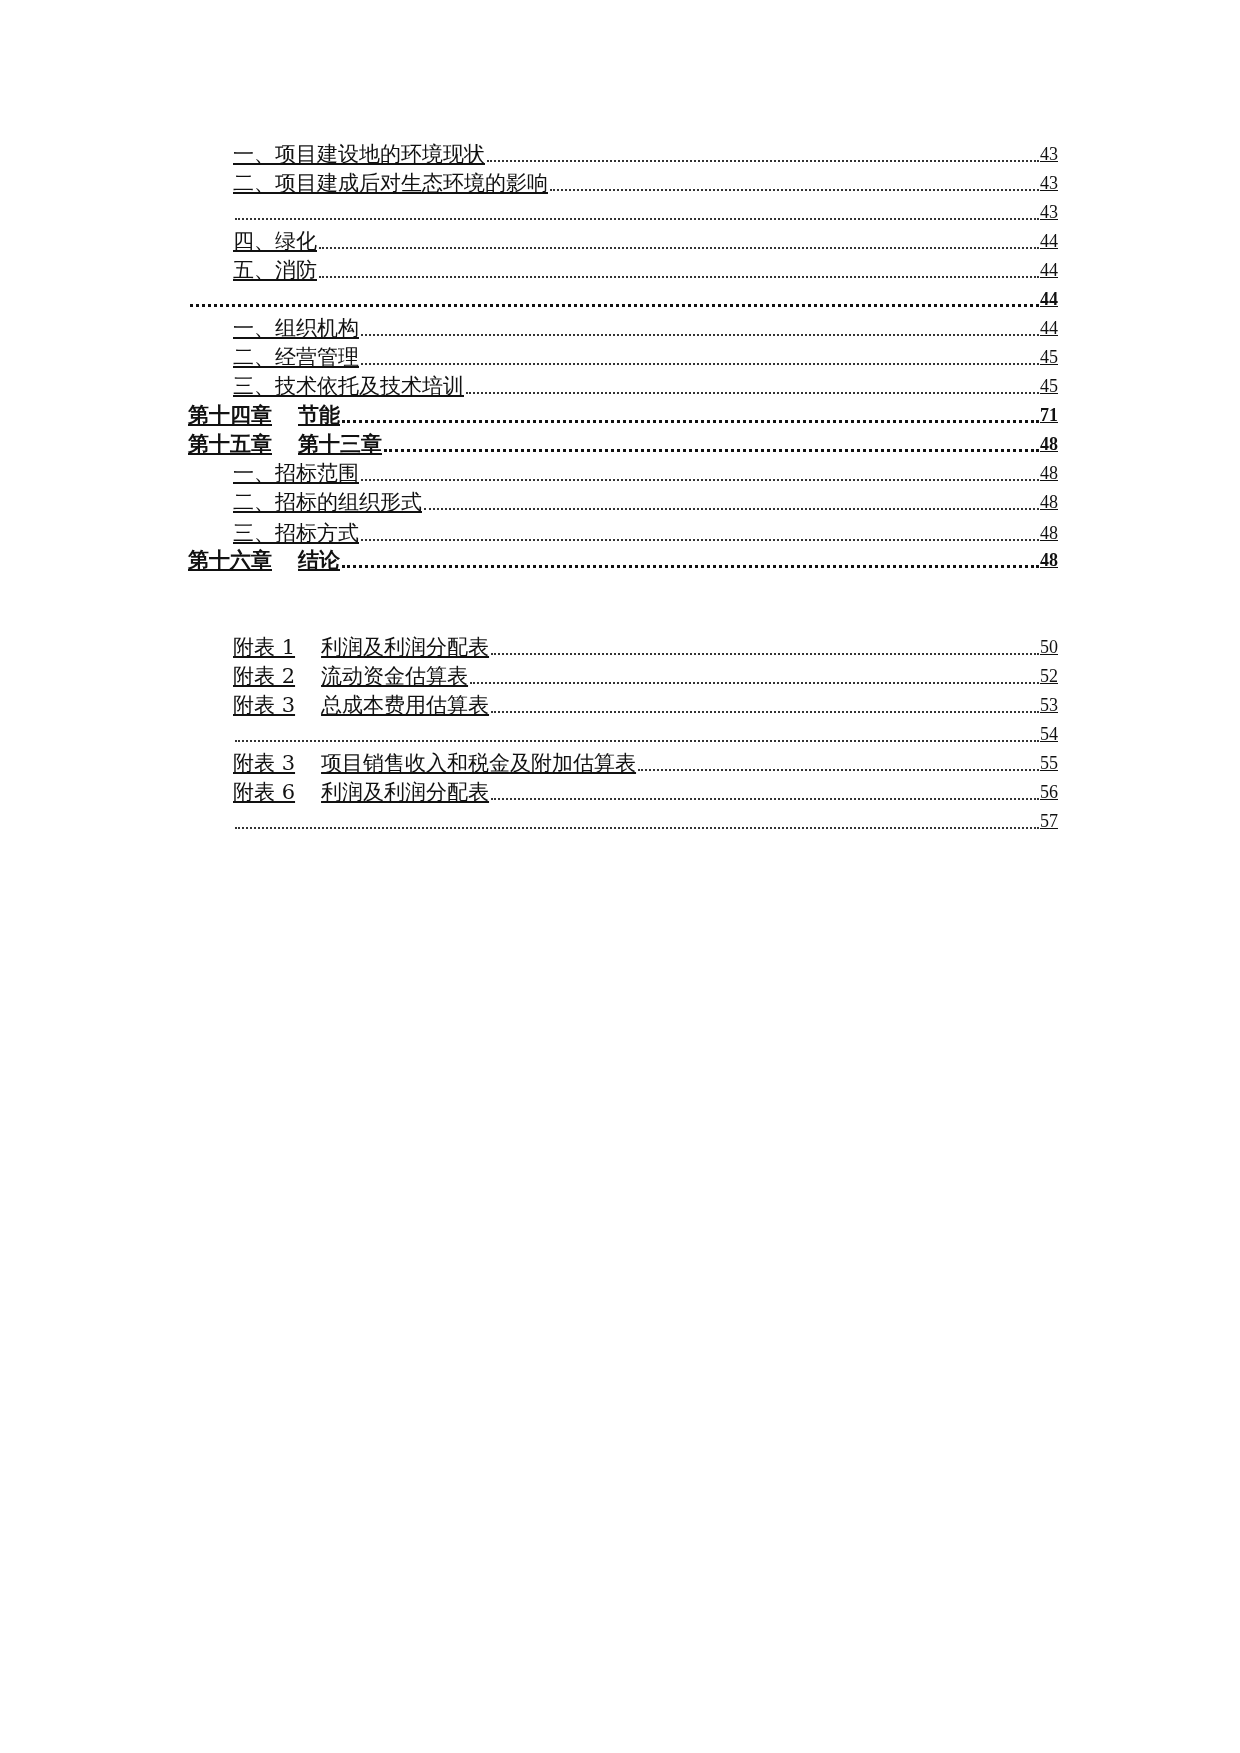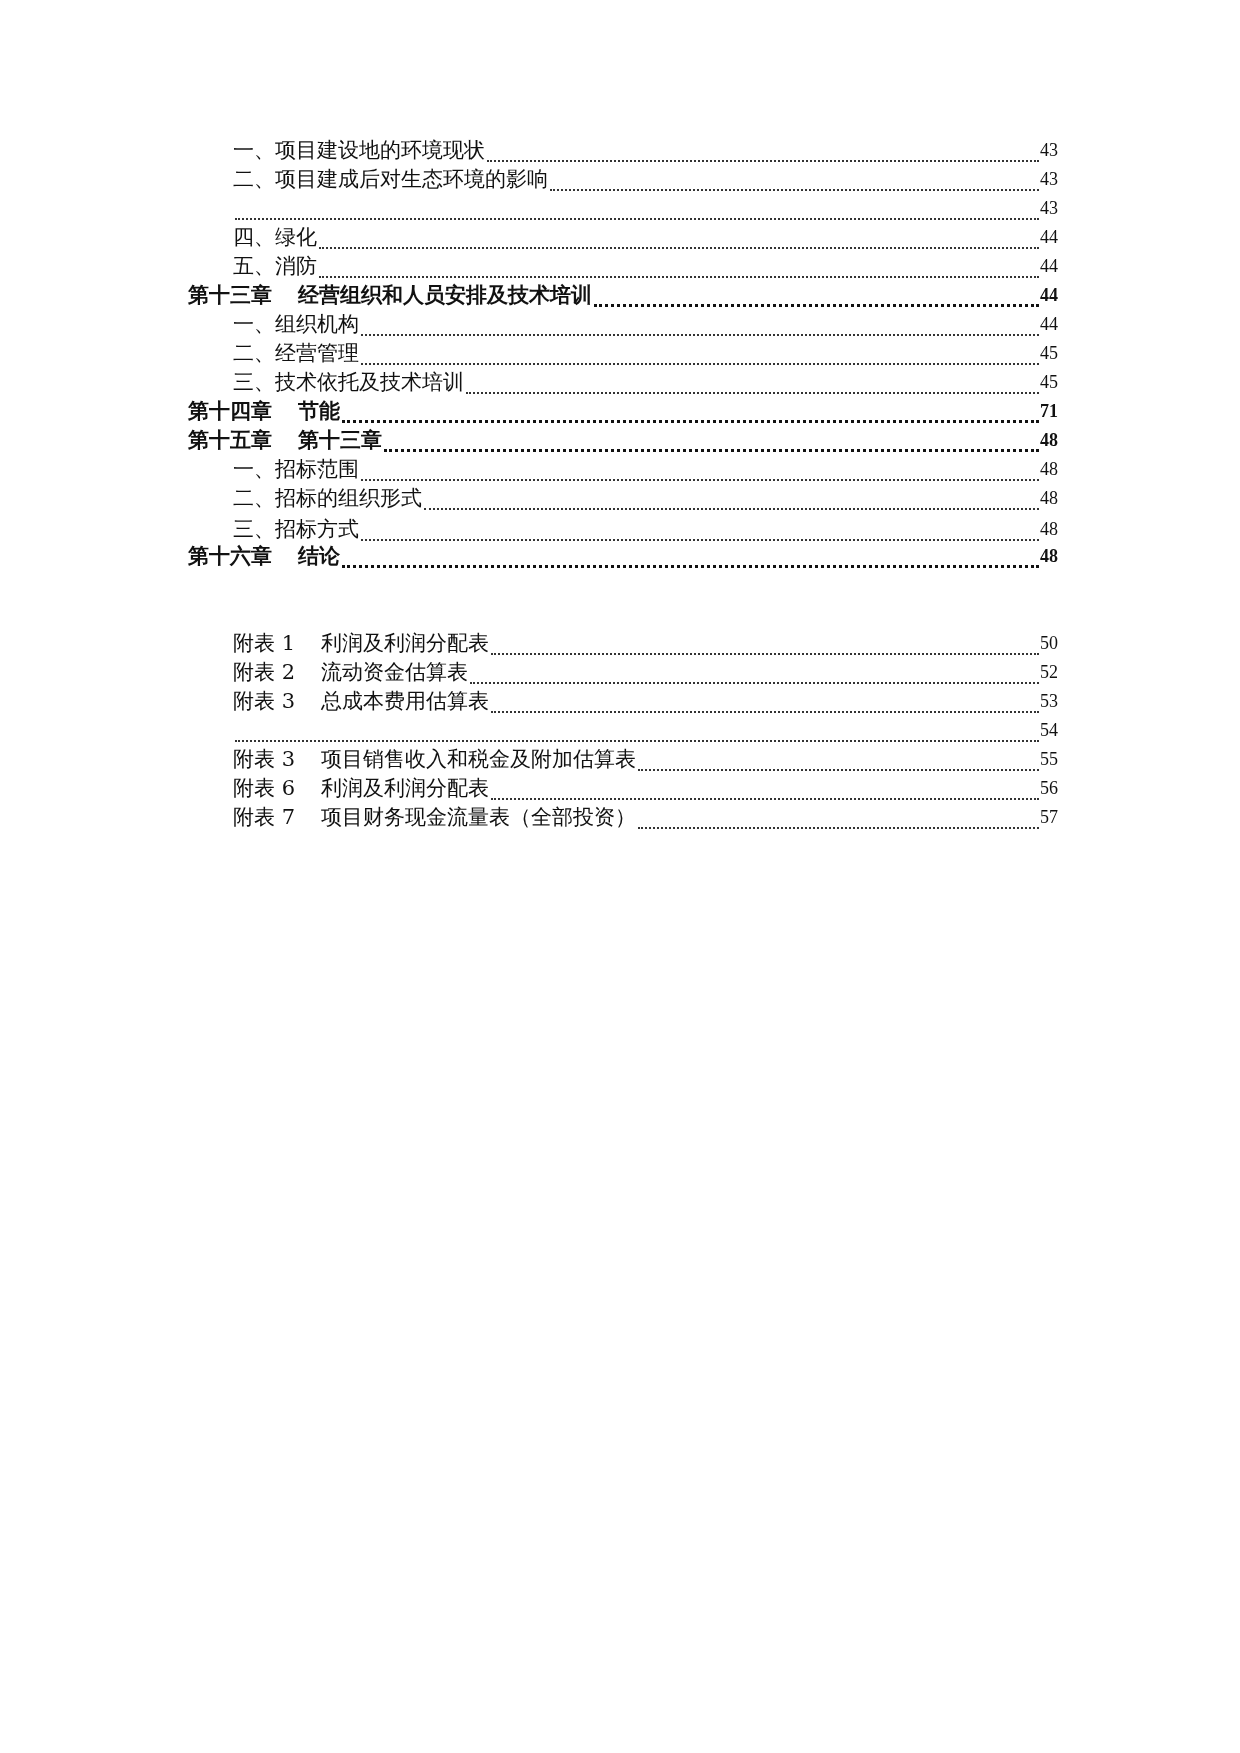--- a/index.html
+++ b/index.html
@@ -1,20 +1,20 @@
 <!DOCTYPE html>
 <html><head>
   <meta charset="utf-8">
   <style>
     html, body { margin: 0; padding: 0; background: #ffffff; }
     body { width: 1240px; height: 1753px; position: relative; overflow: hidden;
            font-family: "DejaVu Serif", "Liberation Serif", serif; color: #111; }
     .toc { position: absolute; left: 0; top: 0; width: 1240px; }
-    .row { position: absolute; height: 30px; display: flex; 
-           font-size: 21px; line-height: 26px; white-space: nowrap; }
+    .row { position: absolute; height: 30px; display: flex; align-items: flex-end;
+           font-size: 21px; line-height: 26px; white-space: nowrap; text-decoration: underline; }
     .row.chapter { left: 188px; width: 870px; font-weight: bold;
                    font-family: "DejaVu Sans", "Liberation Sans", sans-serif; }
     .row.section { left: 233px; width: 825px; }
     .row.appendix { left: 233px; width: 825px; }
     .row .label { flex: 0 0 auto; }
     .row .label .gap { display: inline-block; width: 26px; }
     .row .dots { flex: 1 1 auto; overflow: hidden; margin: 0 1px 5px 2px;
                  border-bottom: 2px dotted #333; height: 0; align-self: flex-end; }
     .row.chapter .dots { border-bottom: 3px dotted #111; }
     .row .page { flex: 0 0 auto; font-family: "Liberation Serif", serif; font-size: 18px; }
@@ -44,23 +44,20 @@
     <span class="dots"></span>
     <span class="page">44</span>
   </div>
   <div class="row section" style="top:253px">
     <span class="label">五、消防</span>
     <span class="dots"></span>
     <span class="page">44</span>
   </div>
 
   <div class="row chapter" style="top:282px">
-    <span class="label">
-      <span>第十三章</span><span class="gap"></span><span>经营组织和人员安排及技术培训</span>
-    </span>
     <span class="dots"></span>
     <span class="page">44</span>
   </div>
   <div class="row section" style="top:311px">
     <span class="label">一、组织机构</span>
     <span class="dots"></span>
     <span class="page">44</span>
   </div>
   <div class="row section" style="top:340px">
     <span class="label">二、经营管理</span>
@@ -135,17 +132,16 @@
     <span class="label"><span>附表 3</span><span class="gap"></span><span>项目销售收入和税金及附加估算表</span></span>
     <span class="dots"></span>
     <span class="page">55</span>
   </div>
   <div class="row appendix" style="top:775px">
     <span class="label"><span>附表 6</span><span class="gap"></span><span>利润及利润分配表</span></span>
     <span class="dots"></span>
     <span class="page">56</span>
   </div>
   <div class="row appendix" style="top:804px">
-    <span class="label"><span>附表 7</span><span class="gap"></span><span>项目财务现金流量表（全部投资）</span></span>
     <span class="dots"></span>
     <span class="page">57</span>
   </div>
 </div>
 
 </body></html>

